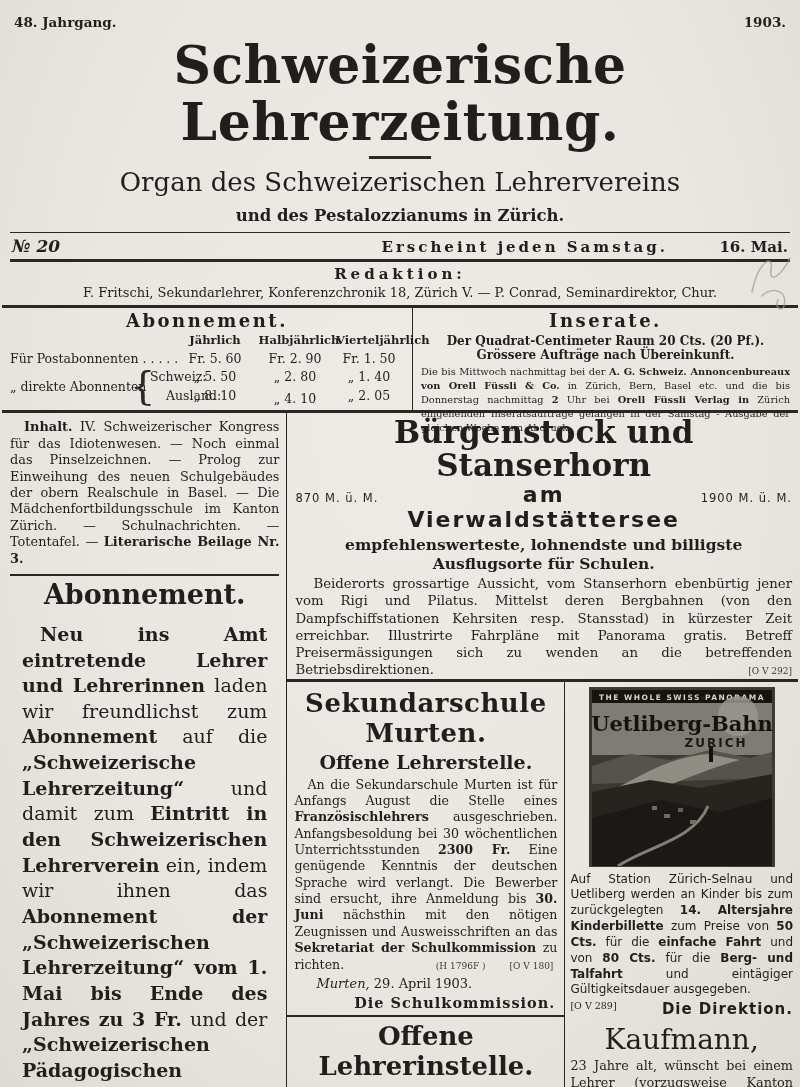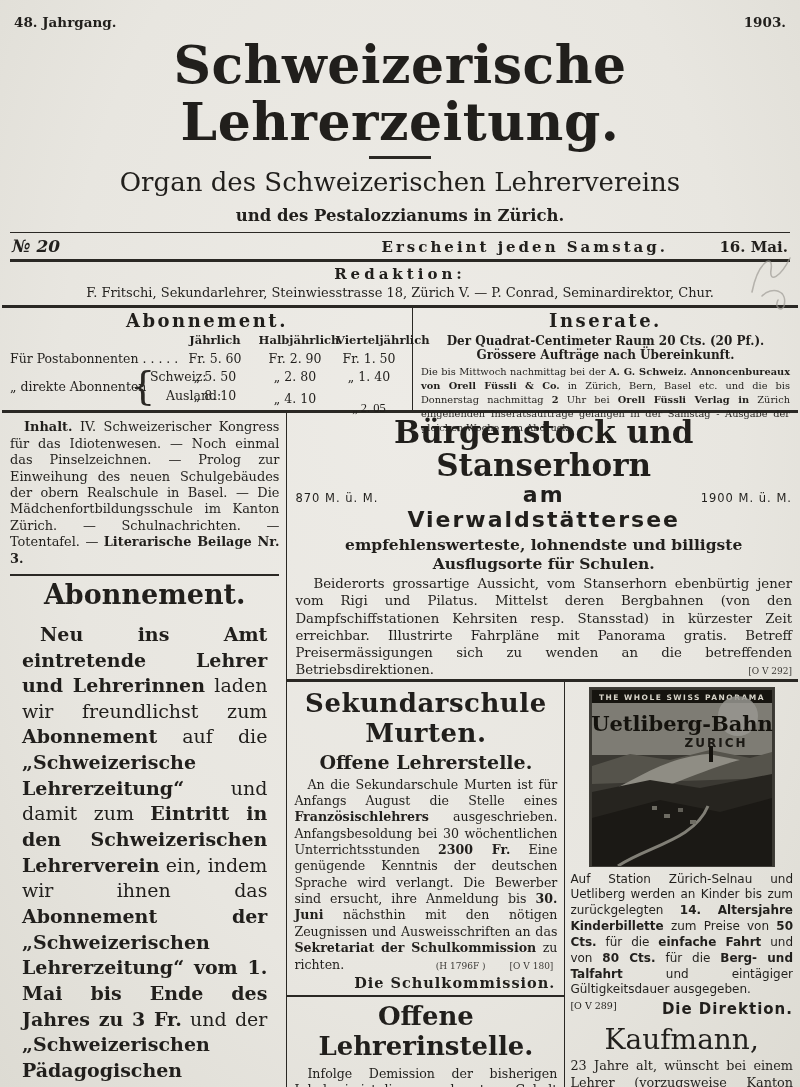--- a/index.html
+++ b/index.html
@@ -104,21 +104,21 @@
     <div class="organ1">Organ des Schweizerischen Lehrervereins</div>
     <div class="organ2">und des Pestalozzianums in Zürich.</div>
     <hr class="rule">
     <div class="issue-row">
       <span class="issue-no">№ 20</span>
       <span class="freq">Erscheint jeden Samstag.</span>
       <span class="mast-date">16. Mai.</span>
     </div>
     <hr class="rule thick">
     <div class="redaktion-label">Redaktion:</div>
-    <div class="redaktion-line">F. Fritschi, Sekundarlehrer, Steinwiesstrasse 18, Zürich V. — P. Conrad, Seminardirektor, Chur.</div>
+    <div class="redaktion-line">F. Fritschi, Sekundarlehrer, Konferenzchronik 18, Zürich V. — P. Conrad, Seminardirektor, Chur.</div>
   </div>
 
   <div class="info-box">
     <div class="abo">
       <div class="box-title">Abonnement.</div>
       <div class="abo-table">
         <span class="cell h" style="left:174px;top:2px;width:70px;text-align:center;">Jährlich</span>
         <span class="cell h" style="left:250px;top:2px;width:86px;text-align:center;">Halbjährlich</span>
         <span class="cell h" style="left:330px;top:2px;width:66px;text-align:center;">Vierteljährlich</span>
         <span class="cell" style="left:4px;top:20px;">Für Postabonnenten  .  .  .  .  .</span>
@@ -127,21 +127,21 @@
         <span class="cell v" style="left:324px;top:20px;">Fr. 1. 50</span>
         <span class="cell" style="left:4px;top:48px;">„  direkte Abonnenten</span>
         <span class="cell brace" style="left:124px;top:34px;">{</span>
         <span class="cell" style="left:144px;top:38px;">Schweiz:</span>
         <span class="cell v" style="left:170px;top:38px;">„  5. 50</span>
         <span class="cell v" style="left:250px;top:38px;">„  2. 80</span>
         <span class="cell v" style="left:324px;top:38px;">„  1. 40</span>
         <span class="cell" style="left:160px;top:57px;">Ausland:</span>
         <span class="cell v" style="left:170px;top:57px;">„  8. 10</span>
         <span class="cell v" style="left:250px;top:60px;">„  4. 10</span>
-        <span class="cell v" style="left:324px;top:70px;font-family:Liberation Serif, serif;">„  2. 05</span>
+        <span class="cell v" style="left:324px;top:57px;">„  2. 05</span>
       </div>
     </div>
     <div class="ins">
       <div class="box-title">Inserate.</div>
       <div class="ins-line1">Der Quadrat-Centimeter Raum 20 Cts. (20 Pf.).  Grössere Aufträge nach Übereinkunft.</div>
       <p class="ins-line2">Die bis Mittwoch nachmittag bei der <b>A. G. Schweiz. Annoncenbureaux von Orell Füssli &amp; Co.</b> in Zürich, Bern, Basel etc. und die bis Donnerstag nachmittag <b>2</b> Uhr bei <b>Orell Füssli Verlag in</b> Zürich eingehenden Inseratsaufträge gelangen in der Samstag - Ausgabe der gleichen Woche zum Abdruck.</p>
     </div>
   </div>
 
   <div class="main">
@@ -176,20 +176,21 @@
 
         <div class="col-mid">
           <div>
             <div class="murten-title">Sekundarschule Murten.</div>
             <div class="murten-sub">Offene Lehrerstelle.</div>
             <p class="ad-body">An die Sekundarschule Murten ist für Anfangs August die Stelle eines <b>Französischlehrers</b> ausgeschrieben.  Anfangsbesoldung bei 30 wöchentlichen Unterrichtsstunden <b>2300 Fr.</b>  Eine genügende Kenntnis der deutschen Sprache wird verlangt.  Die Bewerber sind ersucht, ihre Anmeldung bis <b>30. Juni</b> nächsthin mit den nötigen Zeugnissen und Ausweisschriften an das <b>Sekretariat der Schulkommission</b> zu richten.</p>
             <div class="refline">
               <span>(H 1796F )</span>
               <span>[O V 180]</span>
             </div>
+            <div class="dateline"><i>Murten,</i>  29. April 1903.</div>
             <div class="ad-sig">Die Schulkommission.</div>
           </div>
           <hr class="mid-rule">
           <div>
             <div class="lehr-title">Offene Lehrerinstelle.</div>
             <p class="ad-body">Infolge Demission der bisherigen Inhaberin ist die  neu zu besetzen.  Gehalt 1500 Fr. nebst Zulagen bis auf 400 Fr.  Auswärtiger Schuldienst wird angerechnet.</p>
 
           </div>
 
         </div>

